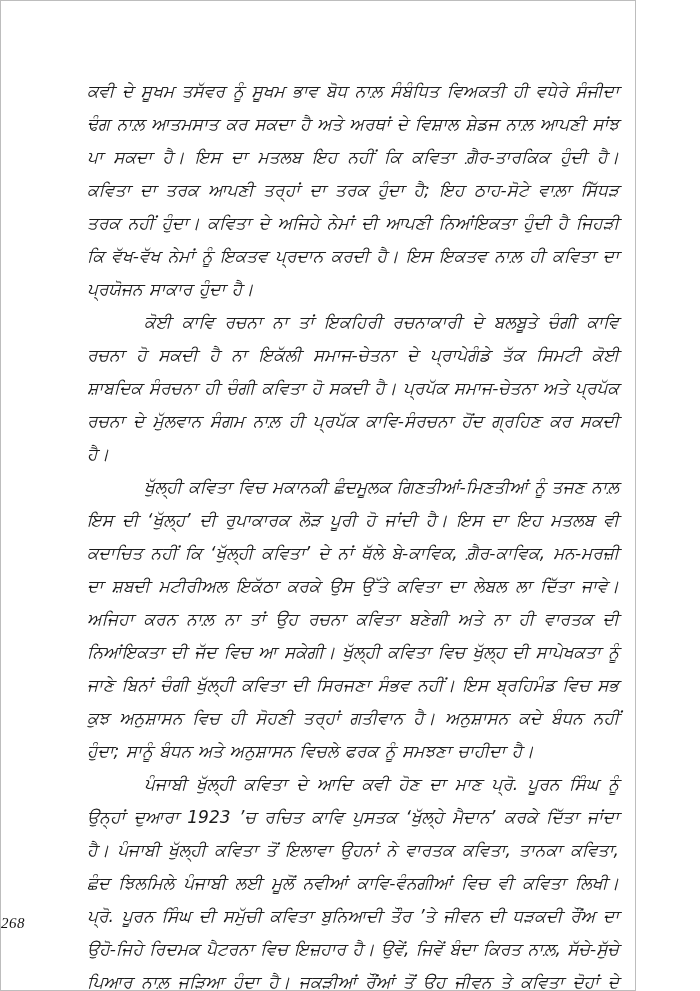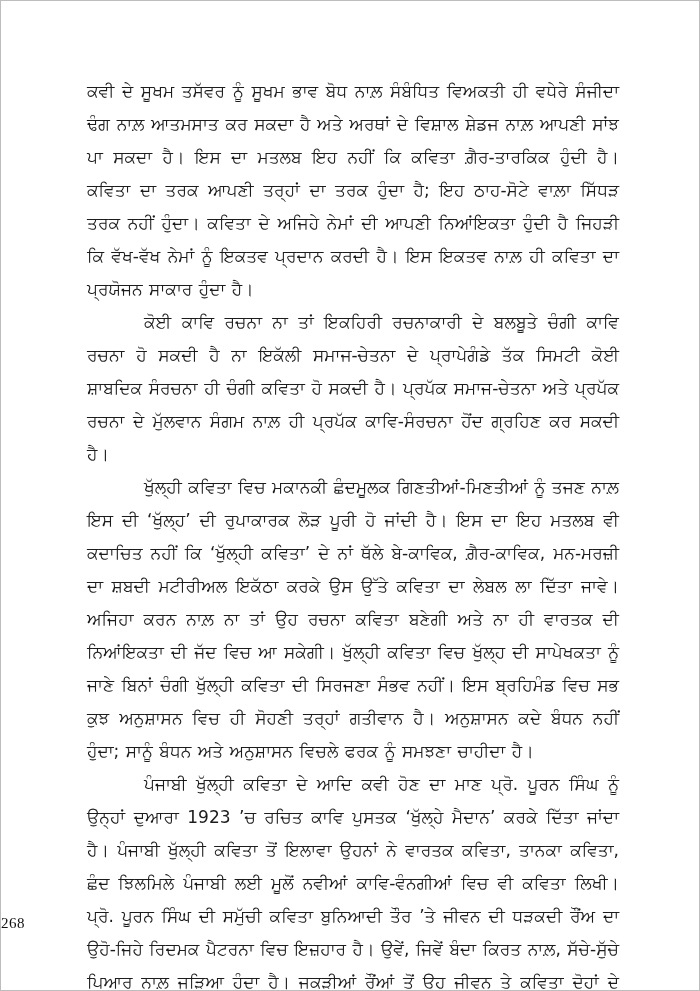--- a/index.html
+++ b/index.html
@@ -2,27 +2,28 @@
 <html lang="pa"><head>
 <meta charset="utf-8">
 <style>
   html, body {
     margin: 0;
     padding: 0;
     background: #ffffff;
   }
   .page {
     position: relative;
-    width: 700px;
+    width: 636px;
     height: 991px;
     box-sizing: border-box;
     background: #ffffff;
     border: 1px solid #bdbdbd;
     overflow: hidden;
     font-family: "DejaVu Sans", sans-serif;
+    font-style: italic;
   }
   .text-block {
     position: absolute;
     top: 74px;
     left: 86px;
     width: 532px;
   }
   .para {
     margin: 0;
     padding: 0;

